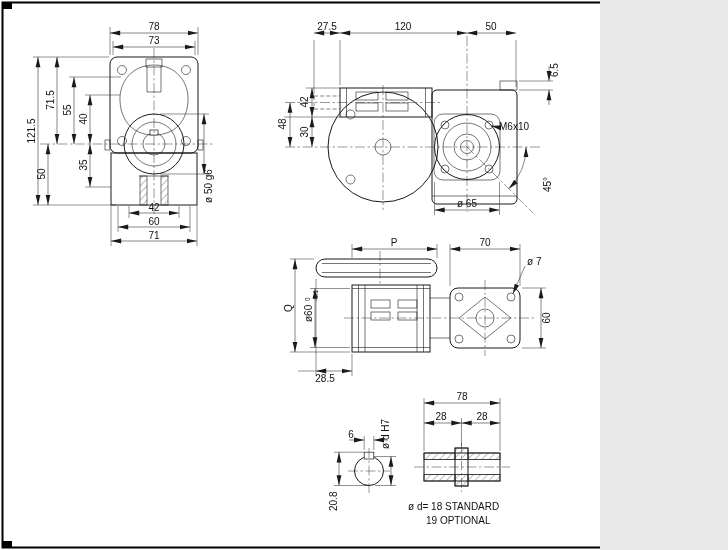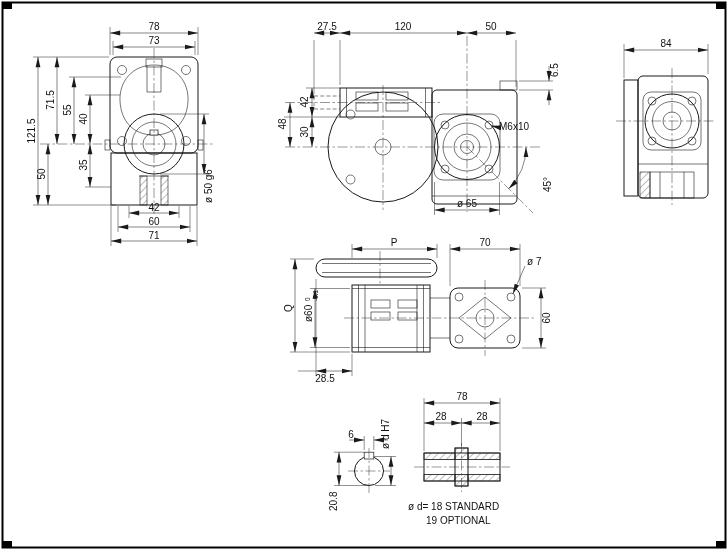--- a/index.html
+++ b/index.html
@@ -1,16 +1,16 @@
 <!DOCTYPE html>
 <html><head>
 <meta charset="utf-8">
 <style>
   html,body { margin:0; padding:0; background:#e8e8e8; }
-  .page { width:728px; height:550px; background:#fff; position:relative; overflow:hidden;
+  .page { width:600px; height:550px; background:#fff; position:relative; overflow:hidden;
           font-family:"Liberation Sans", sans-serif; }
   svg { position:absolute; left:0; top:0; }
   svg text { font-family:"Liberation Sans", sans-serif; font-size:10px; fill:#111; stroke:none; }
   svg text.sm { font-size:6.5px; }
   .ol  { fill:none; stroke:#1a1a1a; stroke-width:1; }
   .tl  { fill:none; stroke:#1a1a1a; stroke-width:0.6; }
   .dim { fill:none; stroke:#222; stroke-width:0.55; }
   .ext { fill:none; stroke:#222; stroke-width:0.5; }
   .cl  { fill:none; stroke:#333; stroke-width:0.5; stroke-dasharray:10 2.5 2.5 2.5; }
   .hid { fill:none; stroke:#333; stroke-width:0.6; stroke-dasharray:4 2.2; }

